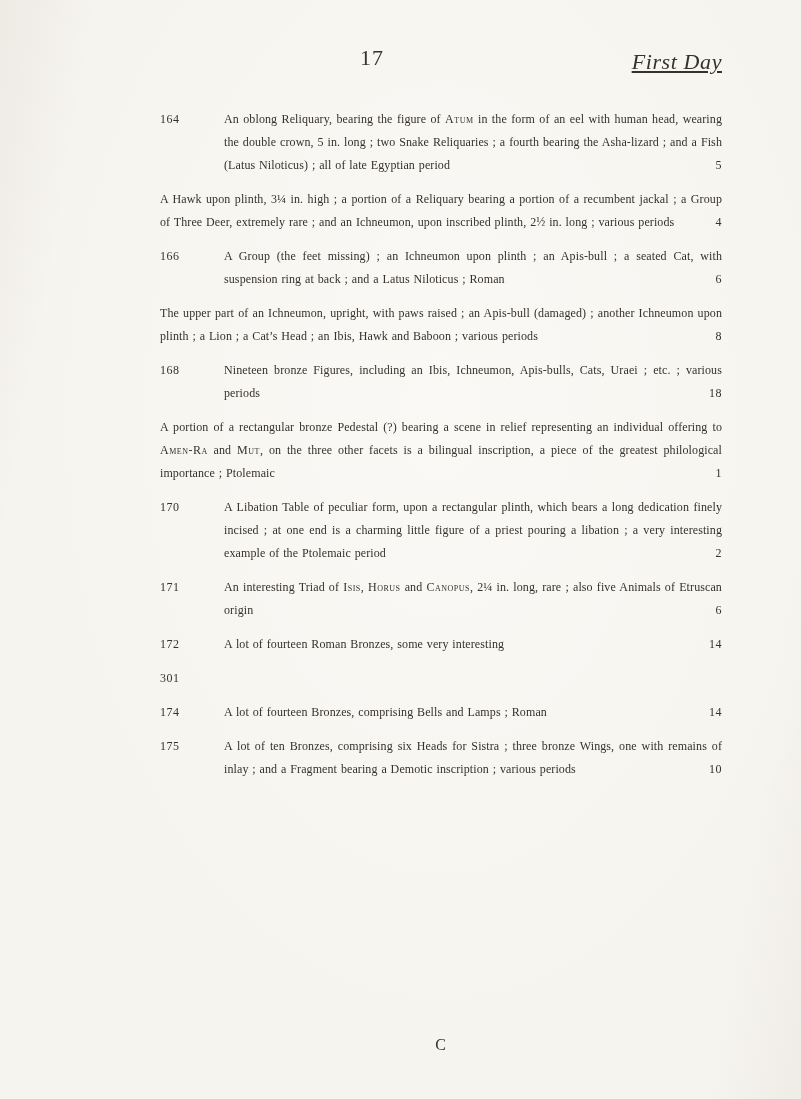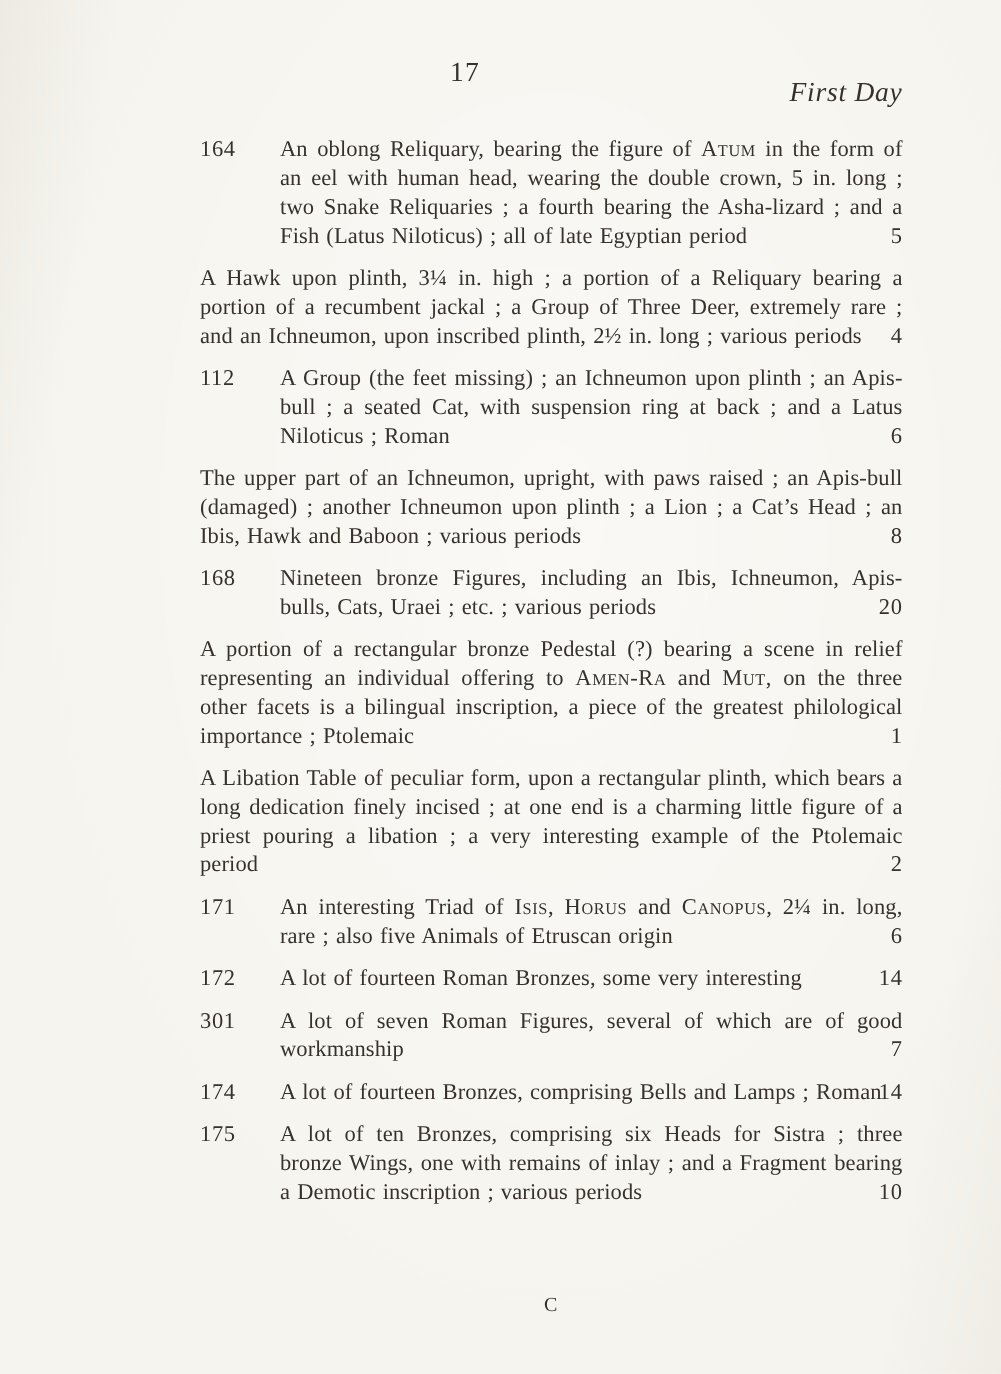--- a/index.html
+++ b/index.html
@@ -23,26 +23,26 @@
   }
   .running-head{
     position:absolute;top:46px;left:160px;width:562px;height:24px;
     font-size:22px;line-height:24px;
   }
   .page-num{
     position:absolute;left:200px;top:0;
     letter-spacing:1px;
   }
   .running-title{
-    position:absolute;right:0;top:16px;
-    font-style:italic;letter-spacing:0.6px;
+    position:absolute;right:0;top:4px;
+    font-style:italic;letter-spacing:0.6px;text-decoration:underline;
   }
   .lots{
     position:absolute;top:108px;left:160px;width:562px;
-    font-size:18px;line-height:23px;
+    font-size:12px;line-height:23px;
   }
   .lot{display:flex;margin-bottom:11px;}
   .lot-no{flex:0 0 64px;letter-spacing:0.5px;}
   .lot-body{
     flex:1;text-align:justify;position:relative;
     word-spacing:0.06em;letter-spacing:0.1px;
   }
   .it{}
   .sc{font-variant:small-caps;letter-spacing:0.5px;}
   .price{position:absolute;right:0;bottom:0;letter-spacing:0.5px;}
@@ -63,47 +63,47 @@
 
   <main class="lots">
       <div class="lot">
         <div class="lot-no">164</div>
         <div class="lot-body"><span>An oblong Reliquary, bearing the figure of </span><span class="sc">Atum</span><span> in the form of an eel with human head, wearing the double crown, 5 </span><span class="it">in. long</span><span> ; two Snake Reliquaries ; a fourth bearing the </span><span class="it">Asha</span><span>-lizard ; and a Fish (</span><span class="it">Latus Niloticus</span><span>) ; </span><span class="it">all of late Egyptian period</span><span class="price">5</span></div>
       </div>
       <div class="lot">
         <div class="lot-body"><span>A Hawk upon plinth, 3¼ </span><span class="it">in. high</span><span> ; a portion of a Reliquary bearing a portion of a recumbent jackal ; a Group of Three Deer, </span><span class="it">extremely rare</span><span> ; and an Ichneumon, upon inscribed plinth, 2½ </span><span class="it">in. long</span><span> ; </span><span class="it">various periods</span><span class="price">4</span></div>
       </div>
       <div class="lot">
-        <div class="lot-no">112</div>
+        <div class="lot-no">166</div>
         <div class="lot-body"><span>A Group (</span><span class="it">the feet missing</span><span>) ; an Ichneumon upon plinth ; an Apis-bull ; a seated Cat, with suspension ring at back ; and a Latus Niloticus ; </span><span class="it">Roman</span><span class="price">6</span></div>
       </div>
       <div class="lot">
         <div class="lot-body"><span>The upper part of an Ichneumon, upright, with paws raised ; an Apis-bull (</span><span class="it">damaged</span><span>) ; another Ichneumon upon plinth ; a Lion ; a Cat’s Head ; an Ibis, Hawk and Baboon ; </span><span class="it">various periods</span><span class="price">8</span></div>
       </div>
       <div class="lot">
         <div class="lot-no">168</div>
-        <div class="lot-body"><span>Nineteen bronze Figures, including an Ibis, Ichneumon, Apis-bulls, Cats, Uraei ; etc. ; </span><span class="it">various periods</span><span class="price">20</span></div>
+        <div class="lot-body"><span>Nineteen bronze Figures, including an Ibis, Ichneumon, Apis-bulls, Cats, Uraei ; etc. ; </span><span class="it">various periods</span><span class="price">18</span></div>
       </div>
       <div class="lot">
         <div class="lot-body"><span>A portion of a rectangular bronze Pedestal (?) bearing a scene in relief representing an individual offering to </span><span class="sc">Amen-Ra</span><span> and </span><span class="sc">Mut</span><span>, on the three other facets is a bilingual inscription, </span><span class="it">a piece of the greatest philological importance</span><span> ; </span><span class="it">Ptolemaic</span><span class="price">1</span></div>
       </div>
       <div class="lot">
+        <div class="lot-no">170</div>
         <div class="lot-body"><span>A Libation Table of peculiar form, upon a rectangular plinth, which bears a long dedication finely incised ; at one end is a charming little figure of a priest pouring a libation ; </span><span class="it">a very interesting example of the Ptolemaic period</span><span class="price">2</span></div>
       </div>
       <div class="lot">
         <div class="lot-no">171</div>
         <div class="lot-body"><span>An interesting Triad of </span><span class="sc">Isis</span><span>, </span><span class="sc">Horus</span><span> and </span><span class="sc">Canopus</span><span>, 2¼ </span><span class="it">in. long</span><span>, </span><span class="it">rare</span><span> ; also five Animals of Etruscan origin</span><span class="price">6</span></div>
       </div>
       <div class="lot">
         <div class="lot-no">172</div>
         <div class="lot-body"><span>A lot of fourteen Roman Bronzes, </span><span class="it">some very interesting</span><span class="price">14</span></div>
       </div>
       <div class="lot">
         <div class="lot-no">301</div>
-        <div class="lot-body"><span>A lot of seven Roman Figures, </span><span class="it">several of which are of good workmanship</span><span class="price">7</span></div>
       </div>
       <div class="lot">
         <div class="lot-no">174</div>
         <div class="lot-body"><span>A lot of fourteen Bronzes, comprising Bells and Lamps ; </span><span class="it">Roman</span><span class="price">14</span></div>
       </div>
       <div class="lot">
         <div class="lot-no">175</div>
         <div class="lot-body"><span>A lot of ten Bronzes, comprising six Heads for Sistra ; three bronze Wings, </span><span class="it">one with remains of inlay</span><span> ; and a Fragment bearing a Demotic inscription ; </span><span class="it">various periods</span><span class="price">10</span></div>
       </div>
     </main>

